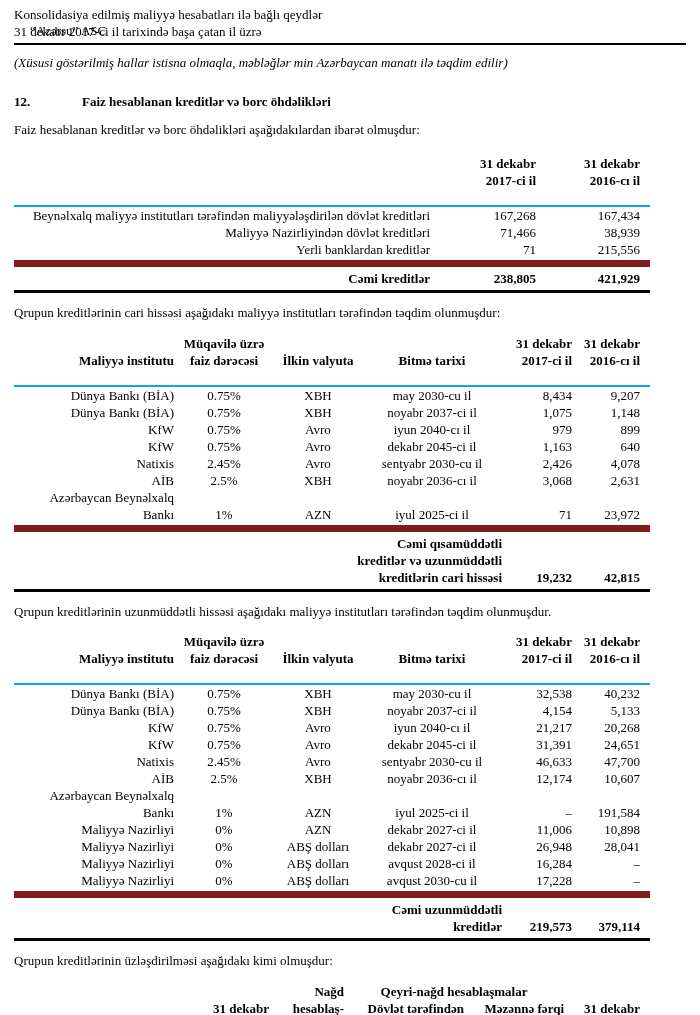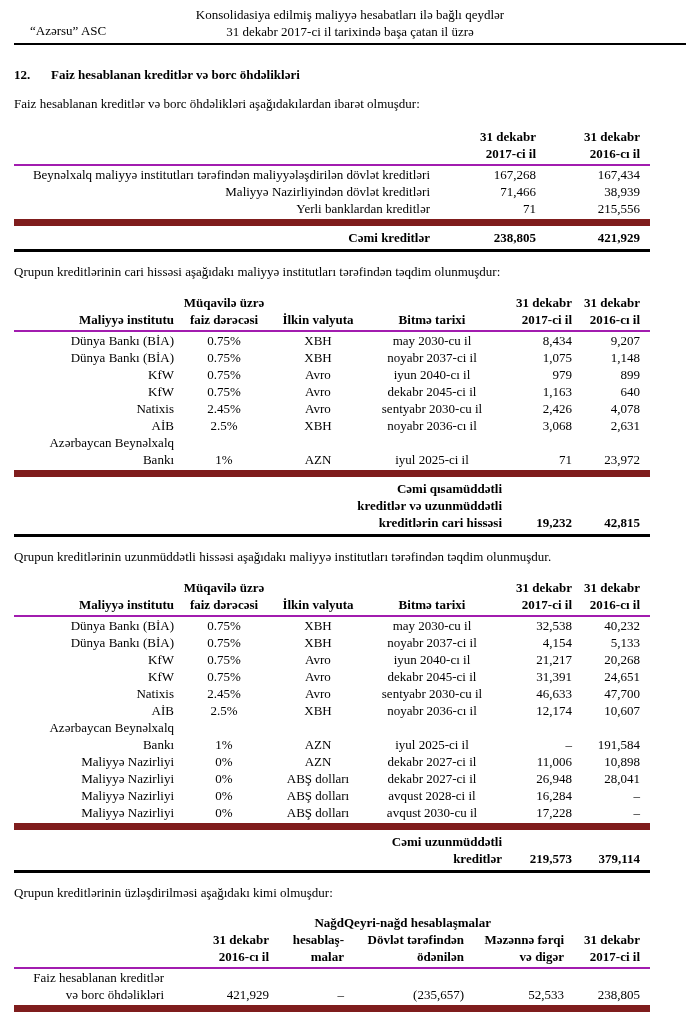--- a/index.html
+++ b/index.html
@@ -6,57 +6,58 @@
   html,body { background:#fff; }
   body {
     width:700px; height:1015px; color:#000;
     font-family:"Liberation Serif","DejaVu Serif",serif;
     font-size:13px; line-height:1.28;
   }
   .page { width:100%; height:100%; padding:6px 14px 8px 14px; display:flex; flex-direction:column; }
 
   
   .doc-header { position:relative; border-bottom:2px solid #000; padding-bottom:3px; }
-  .doc-header .right { text-align:center; line-height:17px; }
+  .doc-header .right { text-align:left; line-height:17px; }
   .company { position:absolute; left:16px; bottom:3px; }
   .note { font-style:italic; margin-top:10px; }
 
-  .section-heading { display:flex; font-weight:bold; margin-top:22px; }
+  .section-heading { display:flex; font-weight:bold; margin-top:22px;gap:31px; }
   .section-heading .num { width:37px; }
   .para { margin-top:12px; }
 
   
   table { border-collapse:collapse; table-layout:fixed; width:636px; }
   th, td { padding:0; white-space:pre-wrap; vertical-align:bottom; line-height:17px; }
   th { font-weight:bold; }
-  thead th { border-bottom:2px solid #a21caf; padding-bottom:2px; }
+  thead th { border-bottom:2px solid #0ea5e9; padding-bottom:16px; }
   tbody tr.last-row td { border-bottom:7px solid #7f1d1d; padding-bottom:2px; }
   tfoot td { font-weight:bold; border-bottom:3px solid #000; padding:3px 0 3px 0; }
   .al { text-align:right; } .ac { text-align:center;font-family:Liberation Serif, serif; } .ar { text-align:right; }
   .pr { padding-right:10px; }
 
   .t1 { margin-top:16px; }
   .t2, .t3 { margin-top:13px; }
   .t4 { margin-top:13px; }
   .t4 thead tr.group-row th { border-bottom:none; padding-bottom:0; }
-  .t4 thead th.group-cell { border-bottom:2px solid #8f8f8f; text-align:left; }
+  .t4 thead th.group-cell { border-bottom:2px solid #8f8f8f; text-align:center; }
 </style>
 </head>
 <body>
 
 <div class="page">
 
   <div class="doc-header">
     <div class="right">
       <div>Konsolidasiya edilmiş maliyyə hesabatları ilə bağlı qeydlər</div>
       <div>31 dekabr 2017-ci il tarixində başa çatan il üzrə</div>
     </div>
     <span class="company">“Azərsu” ASC</span>
   </div>
 
+  <div class="note">(Xüsusi göstərilmiş hallar istisna olmaqla, məbləğlər min Azərbaycan manatı ilə təqdim edilir)</div>
 
   <div class="section-heading">
     <span class="num">12.</span>
     <span>Faiz hesablanan kreditlər və borc öhdəlikləri</span>
   </div>
 
   <div class="para">Faiz hesablanan kreditlər və borc öhdəlikləri aşağıdakılardan ibarət olmuşdur:</div>
 
   <table class="t1">
     <colgroup>

